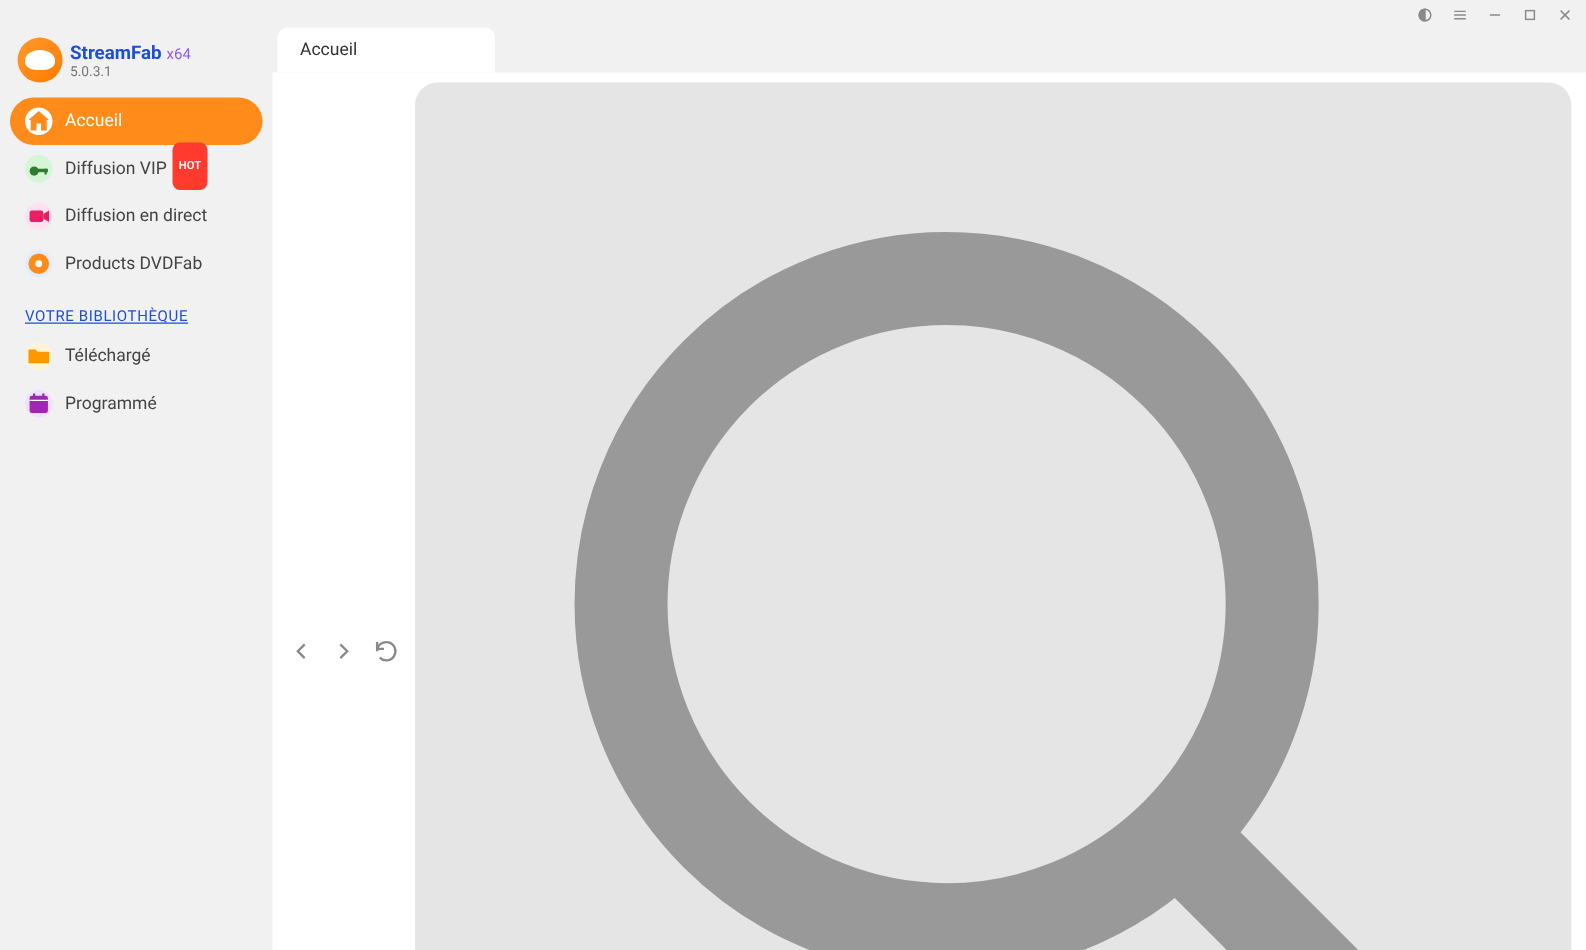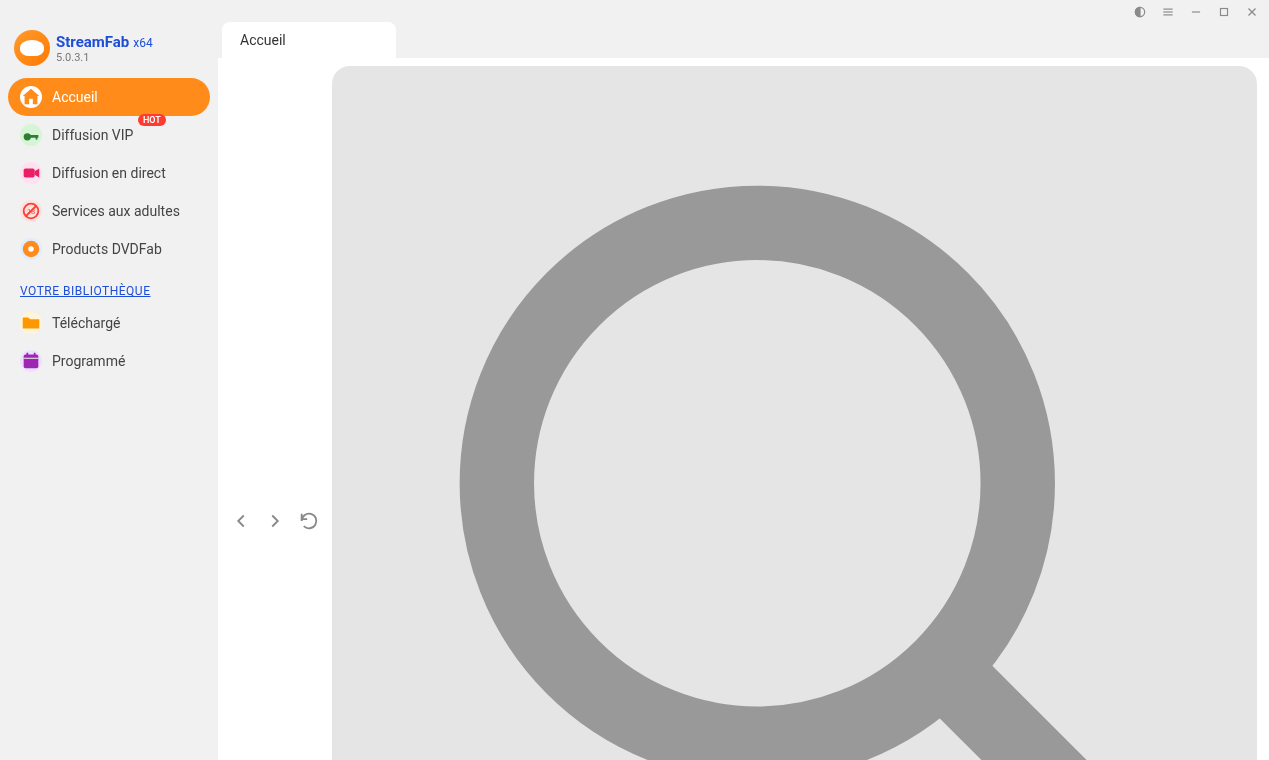--- a/index.html
+++ b/index.html
@@ -6,28 +6,28 @@
 html, body { width: 1269px; height: 760px; background: #f1f1f1; overflow: hidden; }
 .window { width: 100%; height: 100%; display: flex; flex-direction: column; }
 .titlebar { height: 22px; display: flex; justify-content: flex-end; align-items: center; padding: 2px 10px 0 0; gap: 14px; }
 .titlebar-icon { width: 14px; height: 14px; color: #8a8a8a; cursor: pointer; display: flex; align-items: center; justify-content: center; }
 .body-row { flex: 1; display: flex; min-height: 0; }
 .sidebar { width: 218px; padding: 4px 8px 0 8px; display: flex; flex-direction: column; gap: 2px; }
 .logo-row { display: flex; align-items: center; gap: 6px; padding: 4px 6px 10px 6px; }
 .logo-circle { width: 36px; height: 36px; border-radius: 50%; background: linear-gradient(135deg,#ff9a2e,#ff7a00); position: relative; overflow: hidden; }
 .logo-circle::after{content:"";position:absolute;left:6px;top:10px;width:24px;height:16px;background:#fff;border-radius:50% 50% 40% 40%;}
 .app-name { font-weight: 700; font-size: 15px; color: #1d4ed8; }
-.app-suffix { font-weight: 400; font-size: 12px; color: #1d4ed8; }
+.app-suffix { font-weight: 400; font-size: 12px; color: #8b5cf6; }
 .app-ver { font-size: 11px; color: #777; }
 .nav-item { display: flex; align-items: center; gap: 10px; padding: 8px 12px; border-radius: 20px; font-size: 14px; color: #444; cursor: pointer; position: relative; }
 .nav-item.active { background: #ff8c1a; color: #fff; }
 .nav-icon { width: 22px; height: 22px; border-radius: 50%; display: flex; align-items: center; justify-content: center; font-size: 12px; flex-shrink: 0; }
 .nav-item.active .nav-icon { background: #fff; color: #ff8c1a; }
 .nav-item:not(.active) .nav-icon { background: rgba(0,0,0,0.05); }
-.hot-badge { position: absolute; top: -2px; left: 130px; background: #ff3b30; color: #fff; font-size: 9px; padding: 1px 5px; border-radius: 6px; font-weight: 600; }
+.hot-badge { position: absolute; top: -2px; left: 130px; background: #ff3b30; color: #fff; font-size: 9px; padding: 14px 5px; border-radius: 6px; font-weight: 600; }
 .section-label { font-size: 12px; color: #1d4ed8; padding: 14px 12px 4px 12px; letter-spacing: 0.5px; text-decoration: underline; }
 .main { flex: 1; display: flex; flex-direction: column; background: #f1f1f1; min-width: 0; }
 .tabbar { height: 38px; display: flex; align-items: flex-end; padding-left: 4px; }
 .tab { background: #fff; padding: 10px 110px 10px 18px; font-size: 14px; border-radius: 8px 8px 0 0; color: #333; }
 .urlrow { background: #fff; padding: 8px 12px; display: flex; align-items: center; gap: 12px; }
 .navbtn { width: 22px; height: 22px; color: #888; display: flex; align-items: center; justify-content: center; cursor: pointer; }
 .urlfield { flex: 1; background: #e5e5e5; border-radius: 18px; padding: 8px 16px; display: flex; align-items: center; gap: 10px; color: #999; font-size: 14px; }
 svg { width: 100%; height: 100%; }
 </style>
 </head>
@@ -99,30 +99,20 @@
           <div class="nav-item">
             <div class="nav-icon" style="background: rgb(255, 224, 240);">
               <svg viewBox="0 0 24 24" fill="#e91e63">
                 <rect x="4" y="7" width="12" height="10" rx="2"></rect>
                 <polygon points="16,10 21,7 21,17 16,14"></polygon>
               </svg>
             </div>
             <span>Diffusion en direct</span>
           </div>
           <div class="nav-item">
-            <div class="nav-icon" style="background: rgb(255, 224, 224);">
-              <svg viewBox="0 0 24 24" fill="#f44336">
-                <circle cx="12" cy="12" r="8" fill="none" stroke="#f44336" stroke-width="2"></circle>
-                <line x1="6" y1="18" x2="18" y2="6" stroke="#f44336" stroke-width="2"></line>
-                <text x="12" y="15" text-anchor="middle" font-size="8" fill="#f44336">18</text>
-              </svg>
-            </div>
-            <span>Services aux adultes</span>
-          </div>
-          <div class="nav-item">
             <div class="nav-icon" style="background: rgb(224, 236, 255);">
               <svg viewBox="0 0 24 24">
                 <circle cx="12" cy="12" r="9" fill="#ff8c1a"></circle>
                 <circle cx="12" cy="12" r="3" fill="#fff"></circle>
               </svg>
             </div>
             <span>Products DVDFab</span>
           </div>
         </div>
       <div class="section-label">VOTRE BIBLIOTHÈQUE</div>

